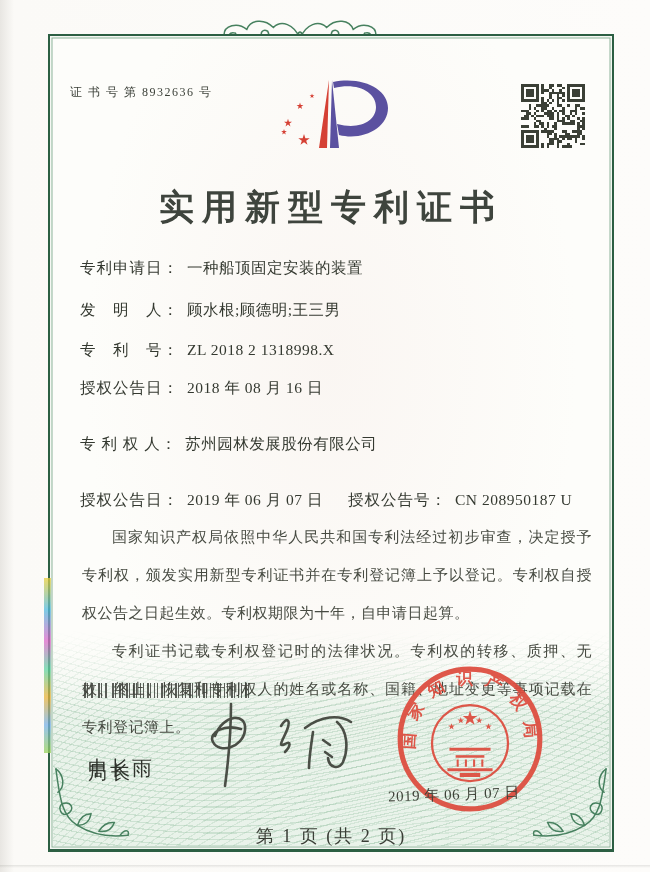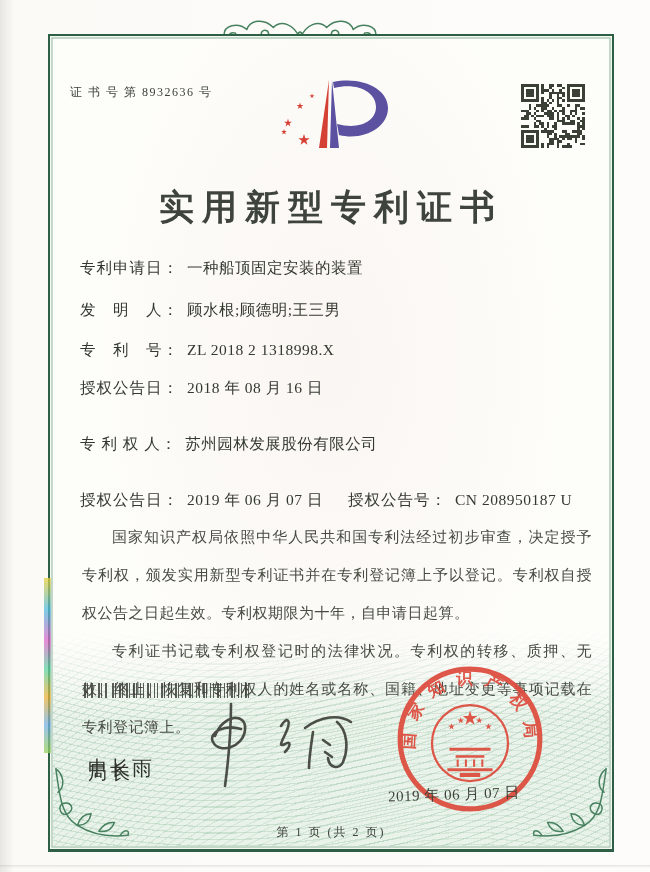--- a/index.html
+++ b/index.html
@@ -74,21 +74,21 @@
   .signer-name  { position:absolute; left:88px; top:755px; font-size:20px; letter-spacing:2px; color:#2f332c; }
   .signature { position:absolute; left:185px; top:696px; width:175px; height:97px; }
   .seal { position:absolute; left:394px; top:663px; width:152px; height:152px; opacity:.92; }
   .seal-date {
     position:absolute; left:388px; top:785px; width:150px;
     font-size:15px; color:#3f4339; letter-spacing:.5px; white-space:nowrap;
     transform:rotate(-2deg);
   }
   .footer {
     position:absolute; left:48px; top:824px; width:566px; text-align:center;
-    font-size:12px; color:#3a3e36; letter-spacing:2px;
+    font-size:18px; color:#3a3e36; letter-spacing:2px;
   }
   .orn-top { position:absolute; left:205px; top:11px; width:190px; height:50px; }
   .orn-bl  { position:absolute; left:52px;  top:764px; width:78px; height:80px; }
   .orn-br  { position:absolute; left:532px; top:764px; width:78px; height:80px; transform:scaleX(-1); }
 </style>
 </head>
 <body>
 
 <div class="page">
 

